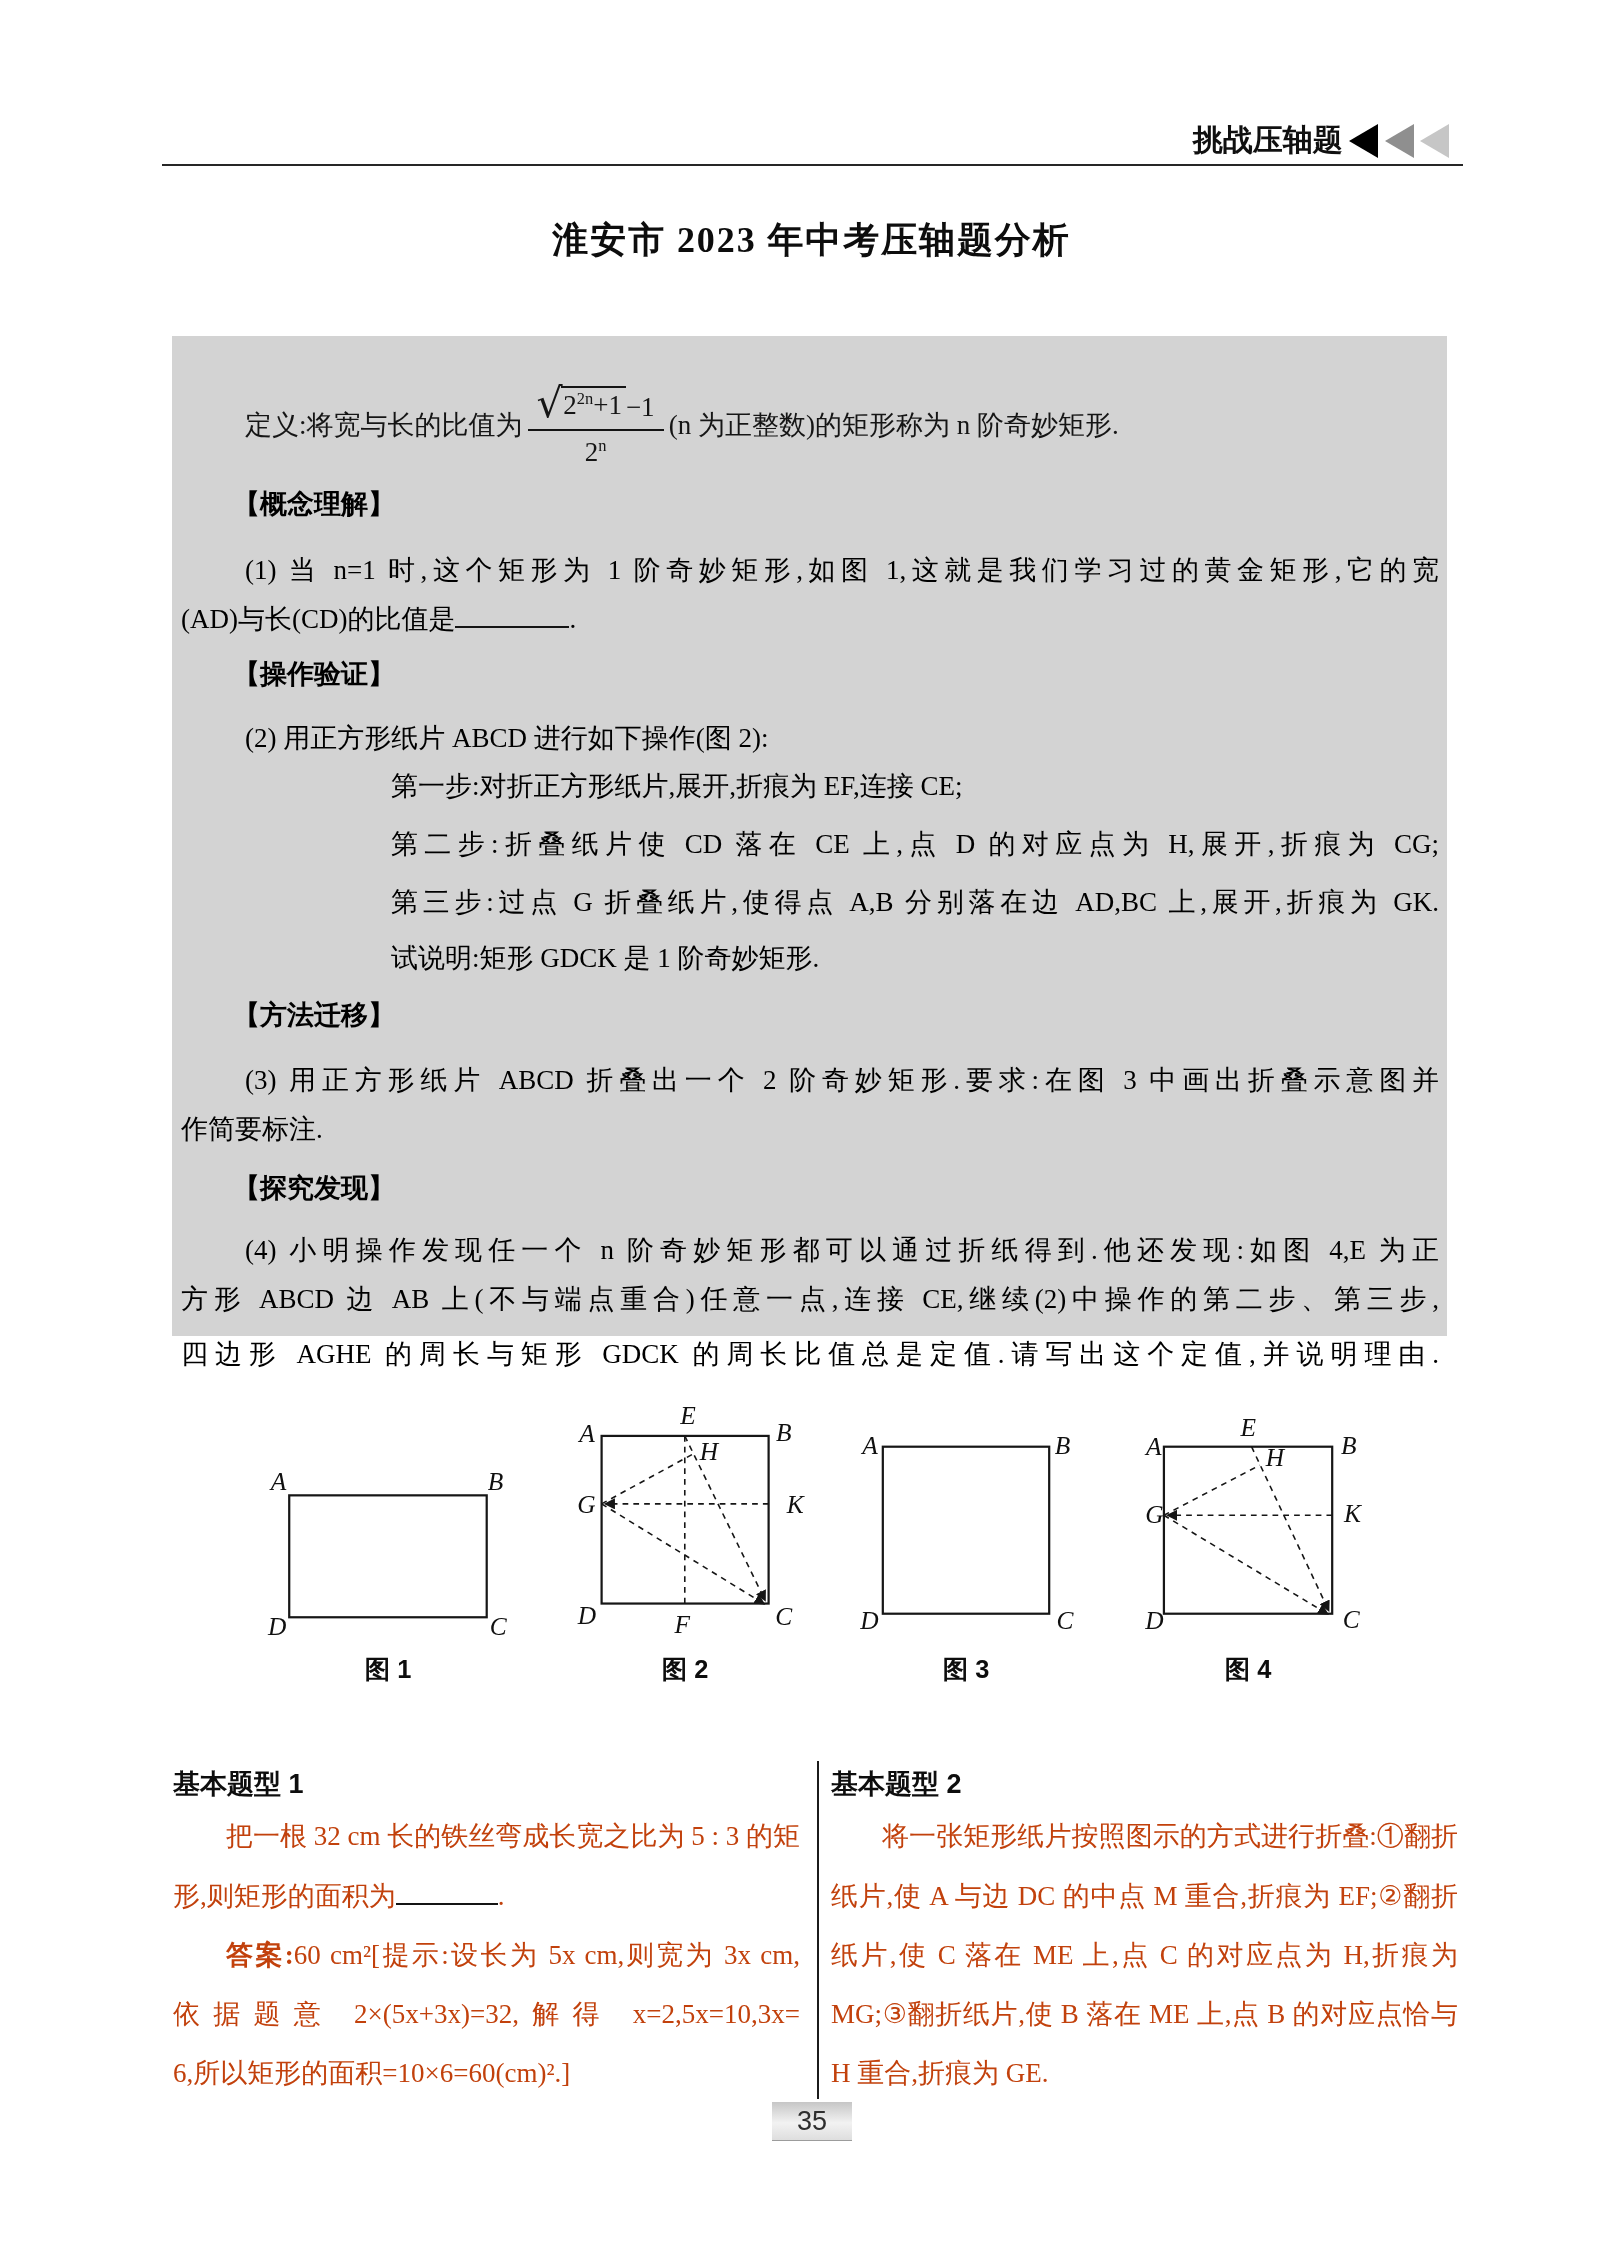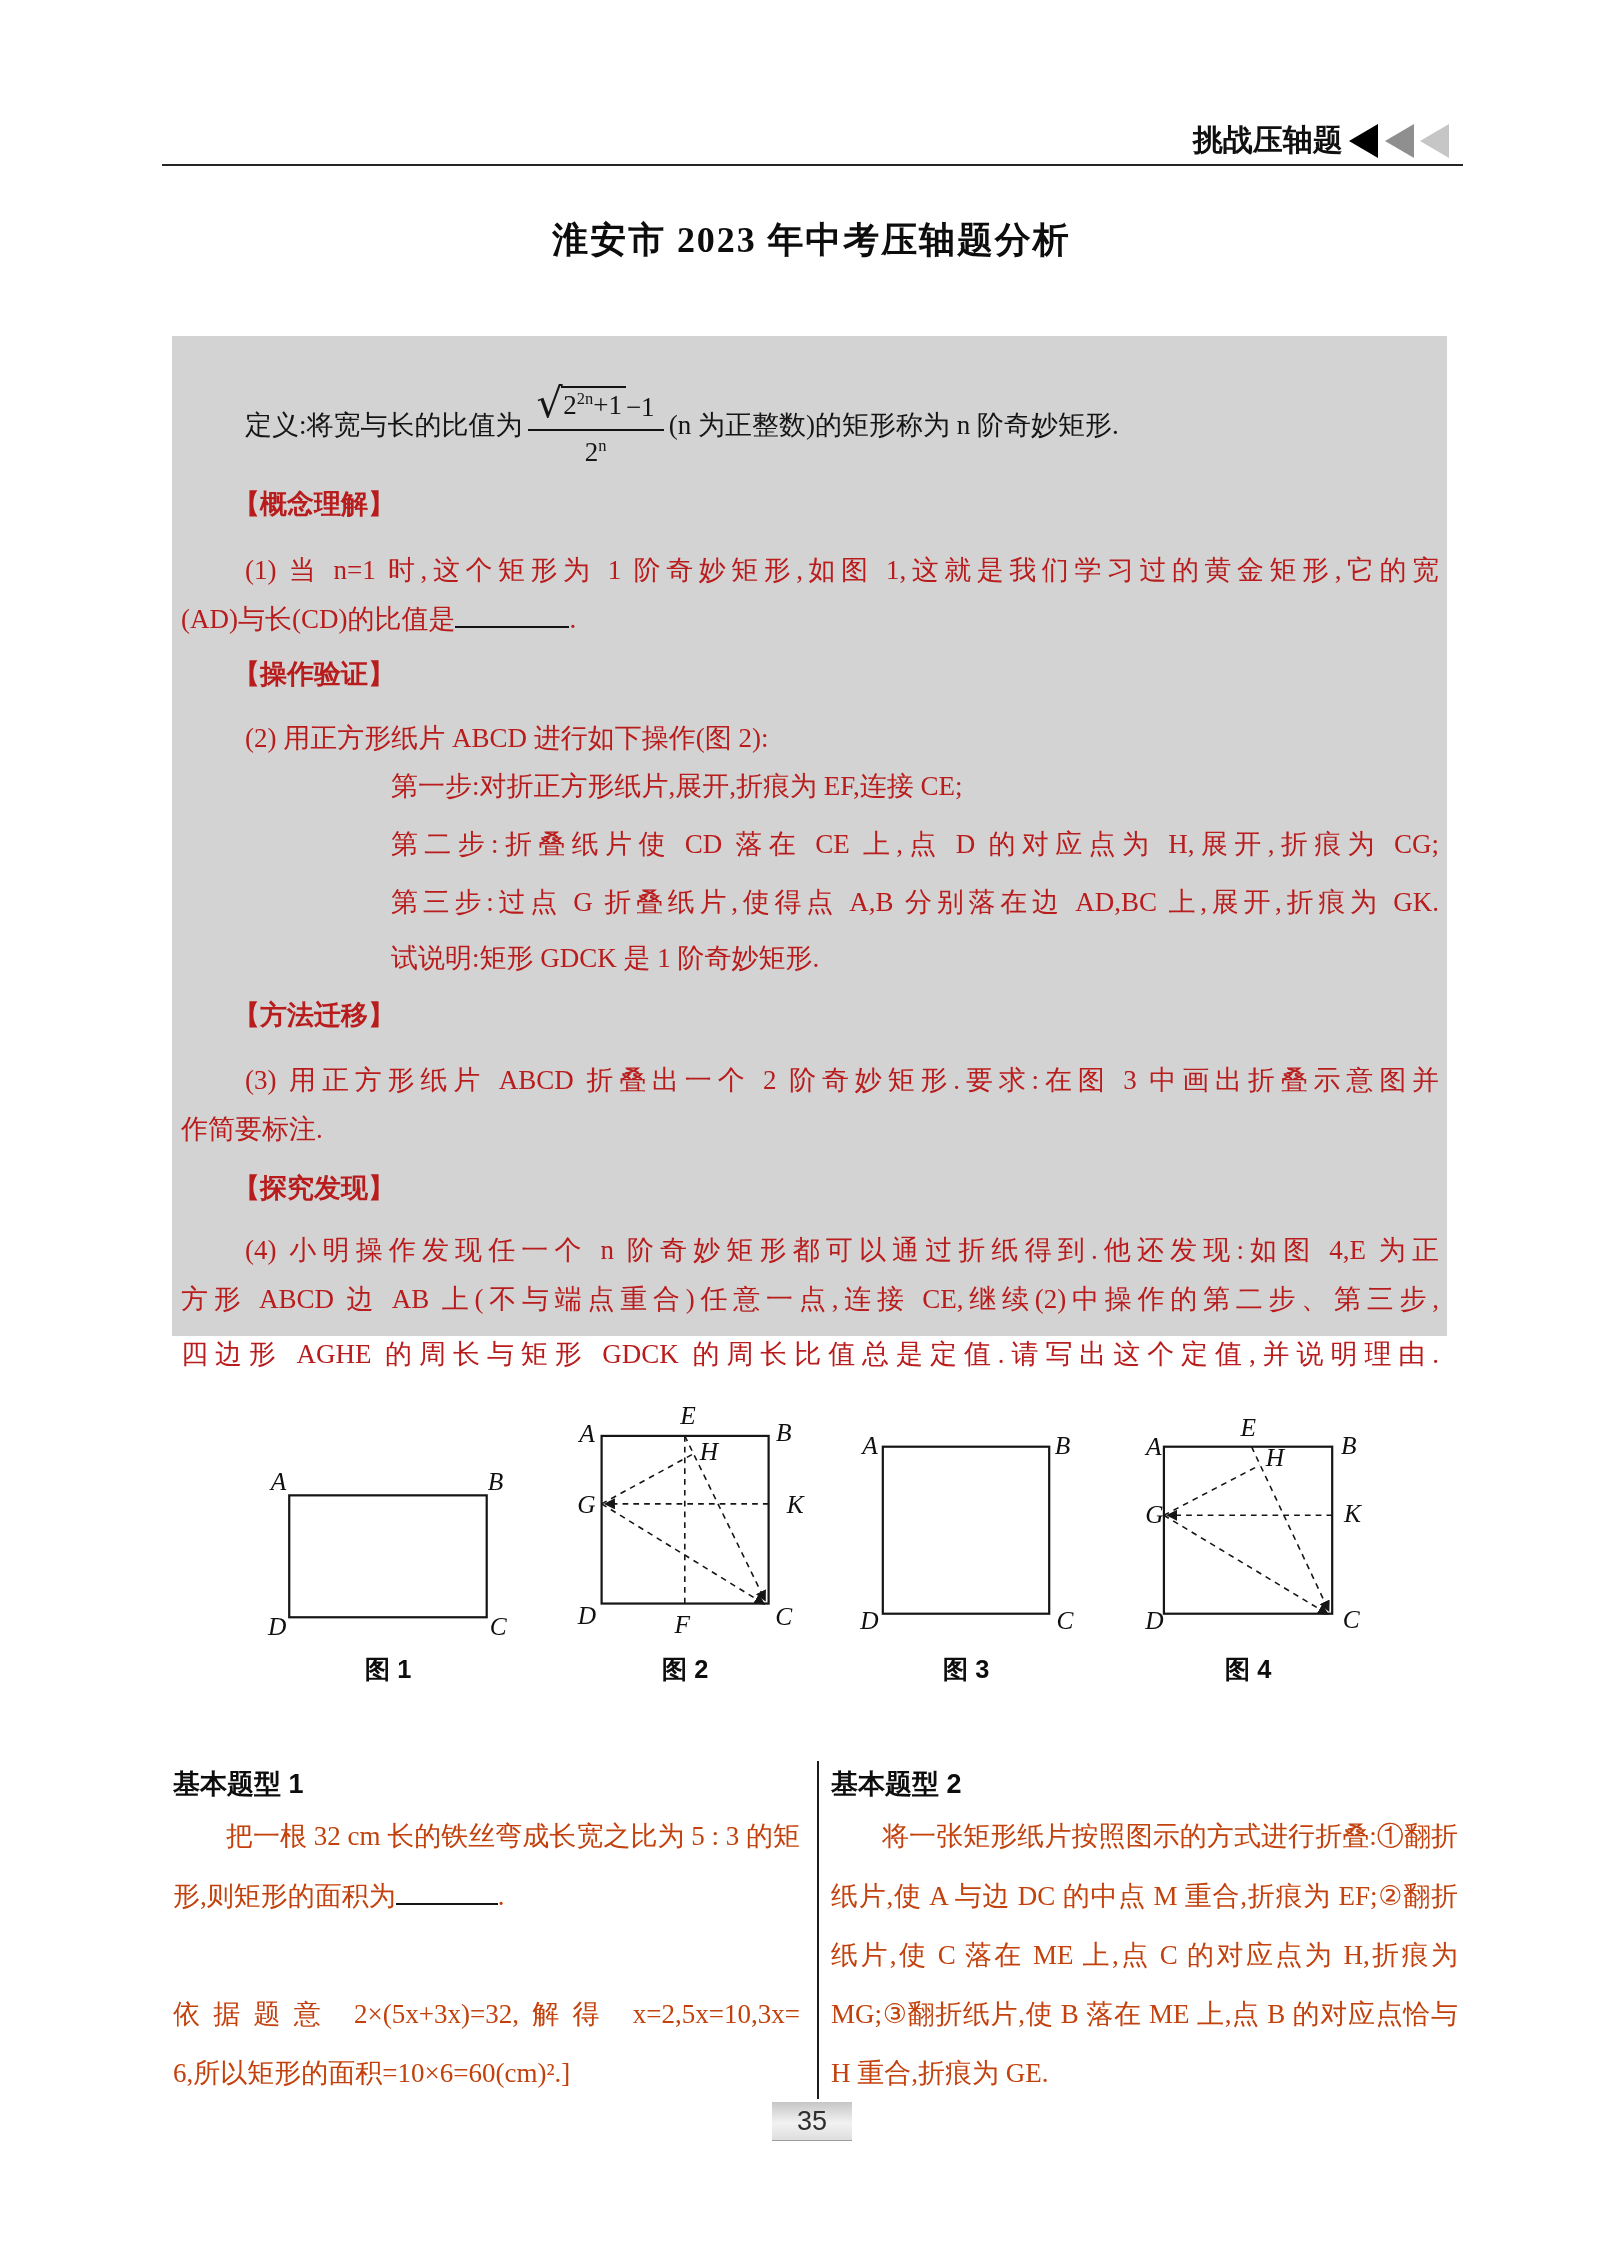--- a/index.html
+++ b/index.html
@@ -20,21 +20,21 @@
   .gbox{position:absolute;left:172px;top:336px;width:1275px;height:1000px;background:#d3d3d3;}
   .defline{position:absolute;left:73px;top:30.5px;height:117px;display:flex;align-items:center;
            font-size:27px;white-space:nowrap;}
   .frac{display:inline-flex;flex-direction:column;align-items:center;margin:0 5.1px;}
   .fnum{display:flex;align-items:baseline;border-bottom:2.5px solid #141414;padding:0 9px 6.4px;}
   .fden{padding-top:5.1px;}
   .sqrt{display:inline-flex;align-items:flex-start;}
   .sqsign{font-size:41px;line-height:1;position:relative;top:1.3px;margin-right:-1.9px;font-family:"DejaVu Sans",sans-serif;}
   .radicand{border-top:2.5px solid #141414;padding:1.3px 3.8px 0 2.5px;margin-top:3.8px;}
   .defline sup,.ln sup{font-size:16.5px;}
-  .ln{position:absolute;left:9px;font-size:27px;line-height:33px;white-space:nowrap;color:#b91c1c;}
+  .ln{position:absolute;left:9px;font-size:27px;line-height:33px;white-space:nowrap;color:#000000;}
   .ln.hd{left:61px;font-weight:700;}
   .ln.num{left:73px;margin-top:8px;}
   .ln.step{left:219px;}
   .just{white-space:normal;text-align:justify;text-align-last:justify;overflow:hidden;height:34px;}
   .ln.num.just{width:1194px;}
   .ln.step.just{width:1048px;}
   .ln.full.just{left:9px;width:1258px;}
   .blank{display:inline-block;width:114px;height:3.8px;border-bottom:2.5px solid #141414;}
   .blank.short{width:102px;}
   
@@ -185,20 +185,23 @@
     <div class="cap" style="left:462px">图 2</div>
     <div class="cap" style="left:743px">图 3</div>
     <div class="cap" style="left:1025px">图 4</div>
   </div>
 
   <div class="bh col1">基本题型 1</div>
   <div class="bl col1 bjust ti84" style="top:1820px">把一根 32 cm 长的铁丝弯成长宽之比为 5 : 3 的矩</div>
   <div class="bl col1" style="top:1880px">
     <span>形,则矩形的面积为</span><span class="blank short"></span><span>.</span>
   </div>
+  <div class="bl col1 bjust ti84" style="top:1939px">
+    <span class="bold">答案:</span><span>60 cm²[提示:设长为 5x cm,则宽为 3x cm,</span>
+  </div>
   <div class="bl col1 bjust" style="top:1998px">依据题意 2×(5x+3x)=32,解得 x=2,5x=10,3x=</div>
   <div class="bl col1" style="top:2057px">6,所以矩形的面积=10×6=60(cm)².]</div>
 
   <div class="divider"></div>
 
   <div class="bh col2">基本题型 2</div>
   <div class="bl col2 bjust ti80" style="top:1820px">将一张矩形纸片按照图示的方式进行折叠:①翻折</div>
   <div class="bl col2 bjust" style="top:1880px">纸片,使 A 与边 DC 的中点 M 重合,折痕为 EF;②翻折</div>
   <div class="bl col2 bjust" style="top:1939px">纸片,使 C 落在 ME 上,点 C 的对应点为 H,折痕为</div>
   <div class="bl col2 bjust" style="top:1998px">MG;③翻折纸片,使 B 落在 ME 上,点 B 的对应点恰与</div>

